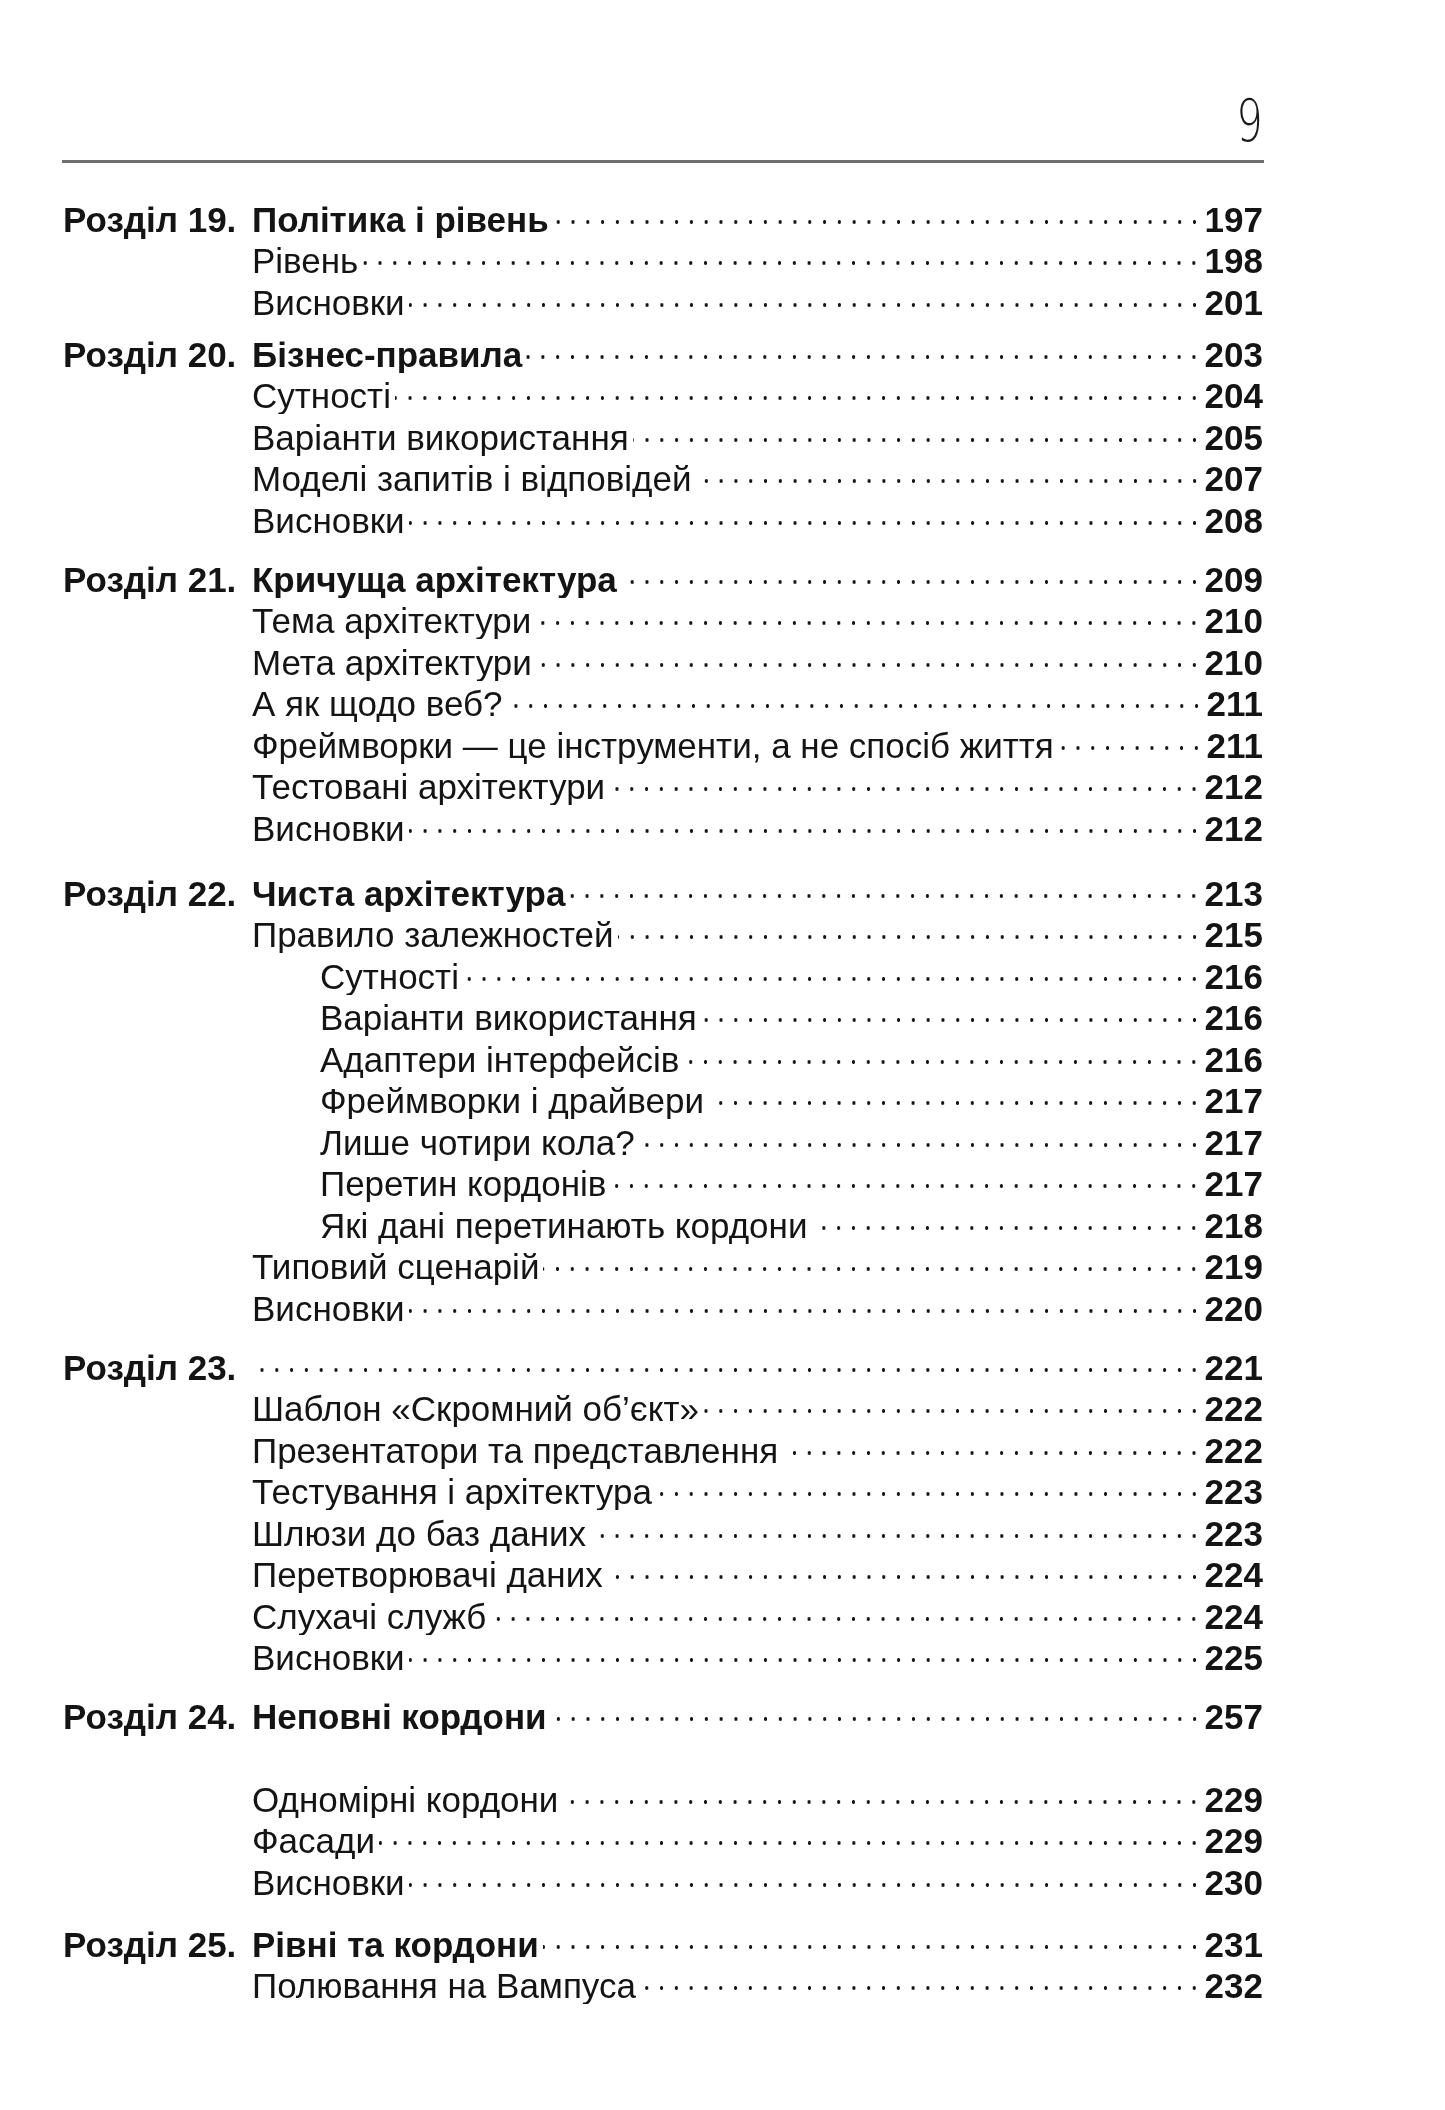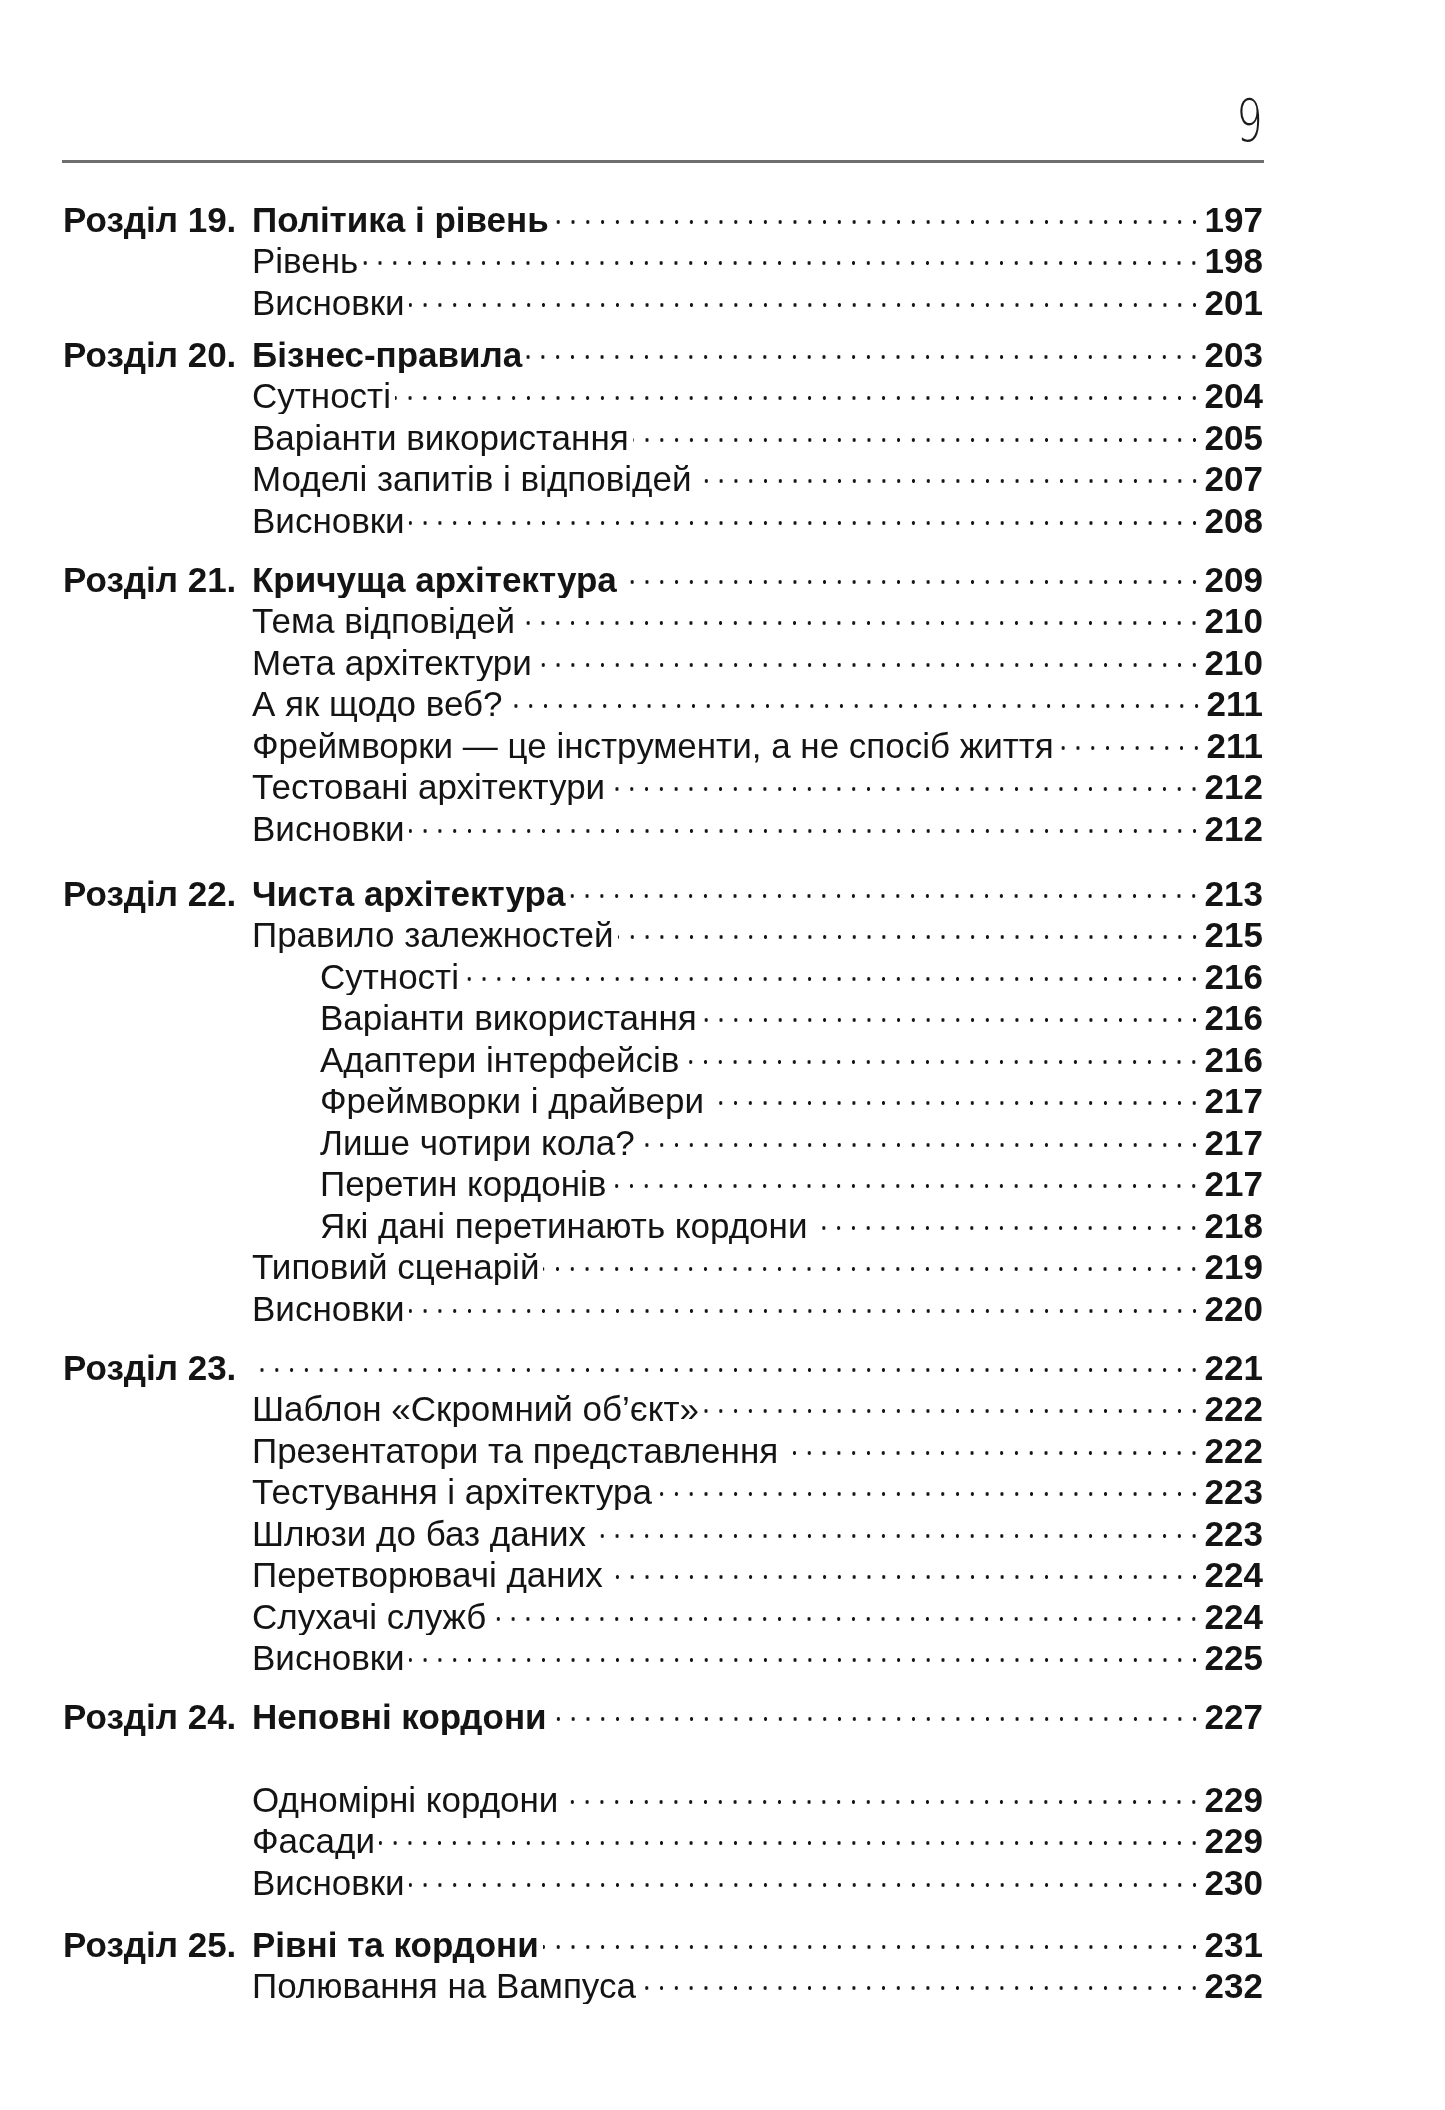--- a/index.html
+++ b/index.html
@@ -165,21 +165,21 @@
   <div class="row" style="top:562px">
     <span class="chapter-label">Розділ 21.</span>
     <div class="entry l1">
         <span class="title">Кричуща архітектура</span>
         <span class="leader"></span>
         <span class="page">209</span>
       </div>
   </div>
   <div class="row" style="top:603px">
     <div class="entry l2">
-        <span class="title">Тема відповідей</span>
+        <span class="title">Тема архітектури</span>
         <span class="leader"></span>
         <span class="page">210</span>
       </div>
   </div>
   <div class="row" style="top:645px">
     <div class="entry l2">
         <span class="title">Мета архітектури</span>
         <span class="leader"></span>
         <span class="page">210</span>
       </div>
@@ -347,21 +347,21 @@
         <span class="leader"></span>
         <span class="page">225</span>
       </div>
   </div>
 
   <div class="row" style="top:1699px">
     <span class="chapter-label">Розділ 24.</span>
     <div class="entry l1">
         <span class="title">Неповні кордони</span>
         <span class="leader"></span>
-        <span class="page">227</span>
+        <span class="page">257</span>
       </div>
   </div>
   <div class="row" style="top:1782px">
     <div class="entry l2">
         <span class="title">Одномірні кордони</span>
         <span class="leader"></span>
         <span class="page">229</span>
       </div>
   </div>
   <div class="row" style="top:1823px">

